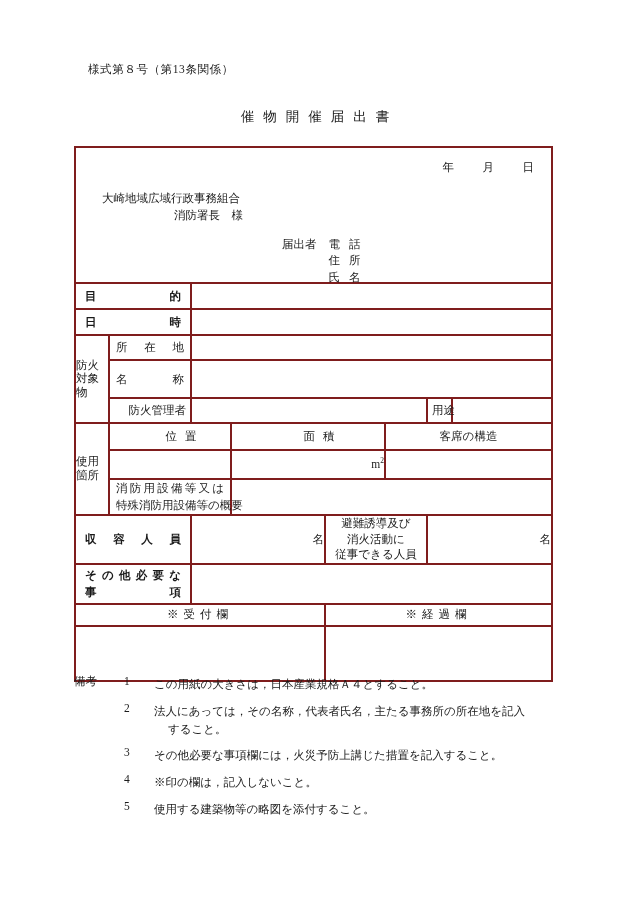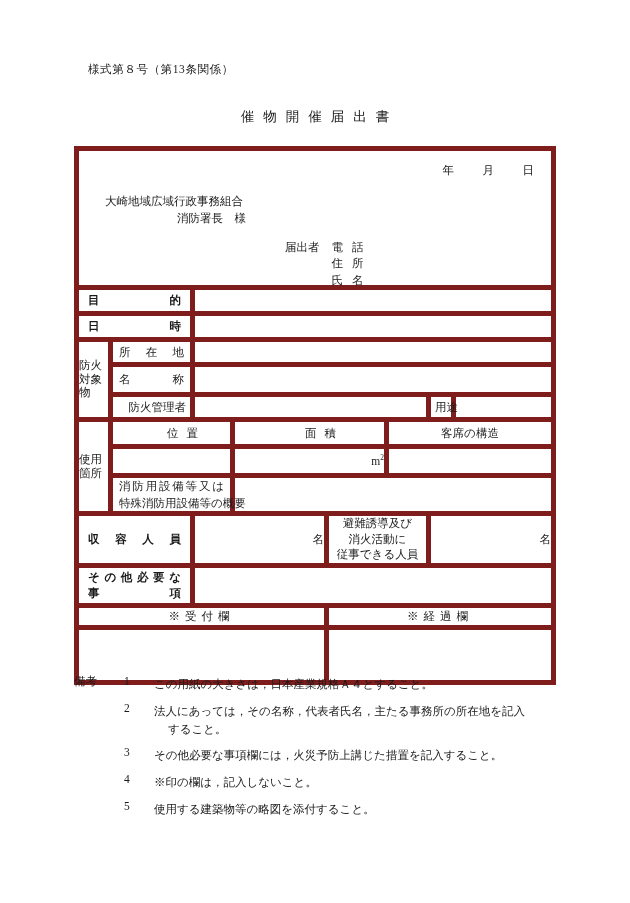--- a/index.html
+++ b/index.html
@@ -51,21 +51,21 @@
   .form-table {
     position: absolute;
     left: 74px;
     top: 146px;
     width: 477px;
     border-collapse: collapse;
     table-layout: fixed;
     font-size: 11.5px;
   }
   .form-table td {
-    border: 5px solid #7f1d1d;
+    border: 2px solid #7f1d1d;
     padding: 0;
     vertical-align: middle;
     line-height: 1.45;
   }
 
   
   .lbl {
     text-align: center;
     white-space: nowrap;
   }
@@ -144,21 +144,21 @@
     text-align: justify;
     text-align-last: justify;
     width: 32px;
     line-height: 1.42;
   }
 
   
   .r-mokuteki { height: 26px; }
   .r-nichiji  { height: 26px; }
   .r-shozai   { height: 25px; }
-  .r-meisho   { height: 30px; }
+  .r-meisho   { height: 38px; }
   .r-kanri    { height: 25px; }
   .r-ichi-hd  { height: 27px; }
   .r-ichi-bd  { height: 29px; padding-left: 46px; }
   .r-setsubi  { height: 36px; }
   .r-shuyo    { height: 43px; }
   .r-sonota   { height: 40px; }
   .r-uketsuke-hd { height: 22px; padding-left: 31px; }
   .r-uketsuke-bd { height: 55px; }
 
   .cell-unit {

